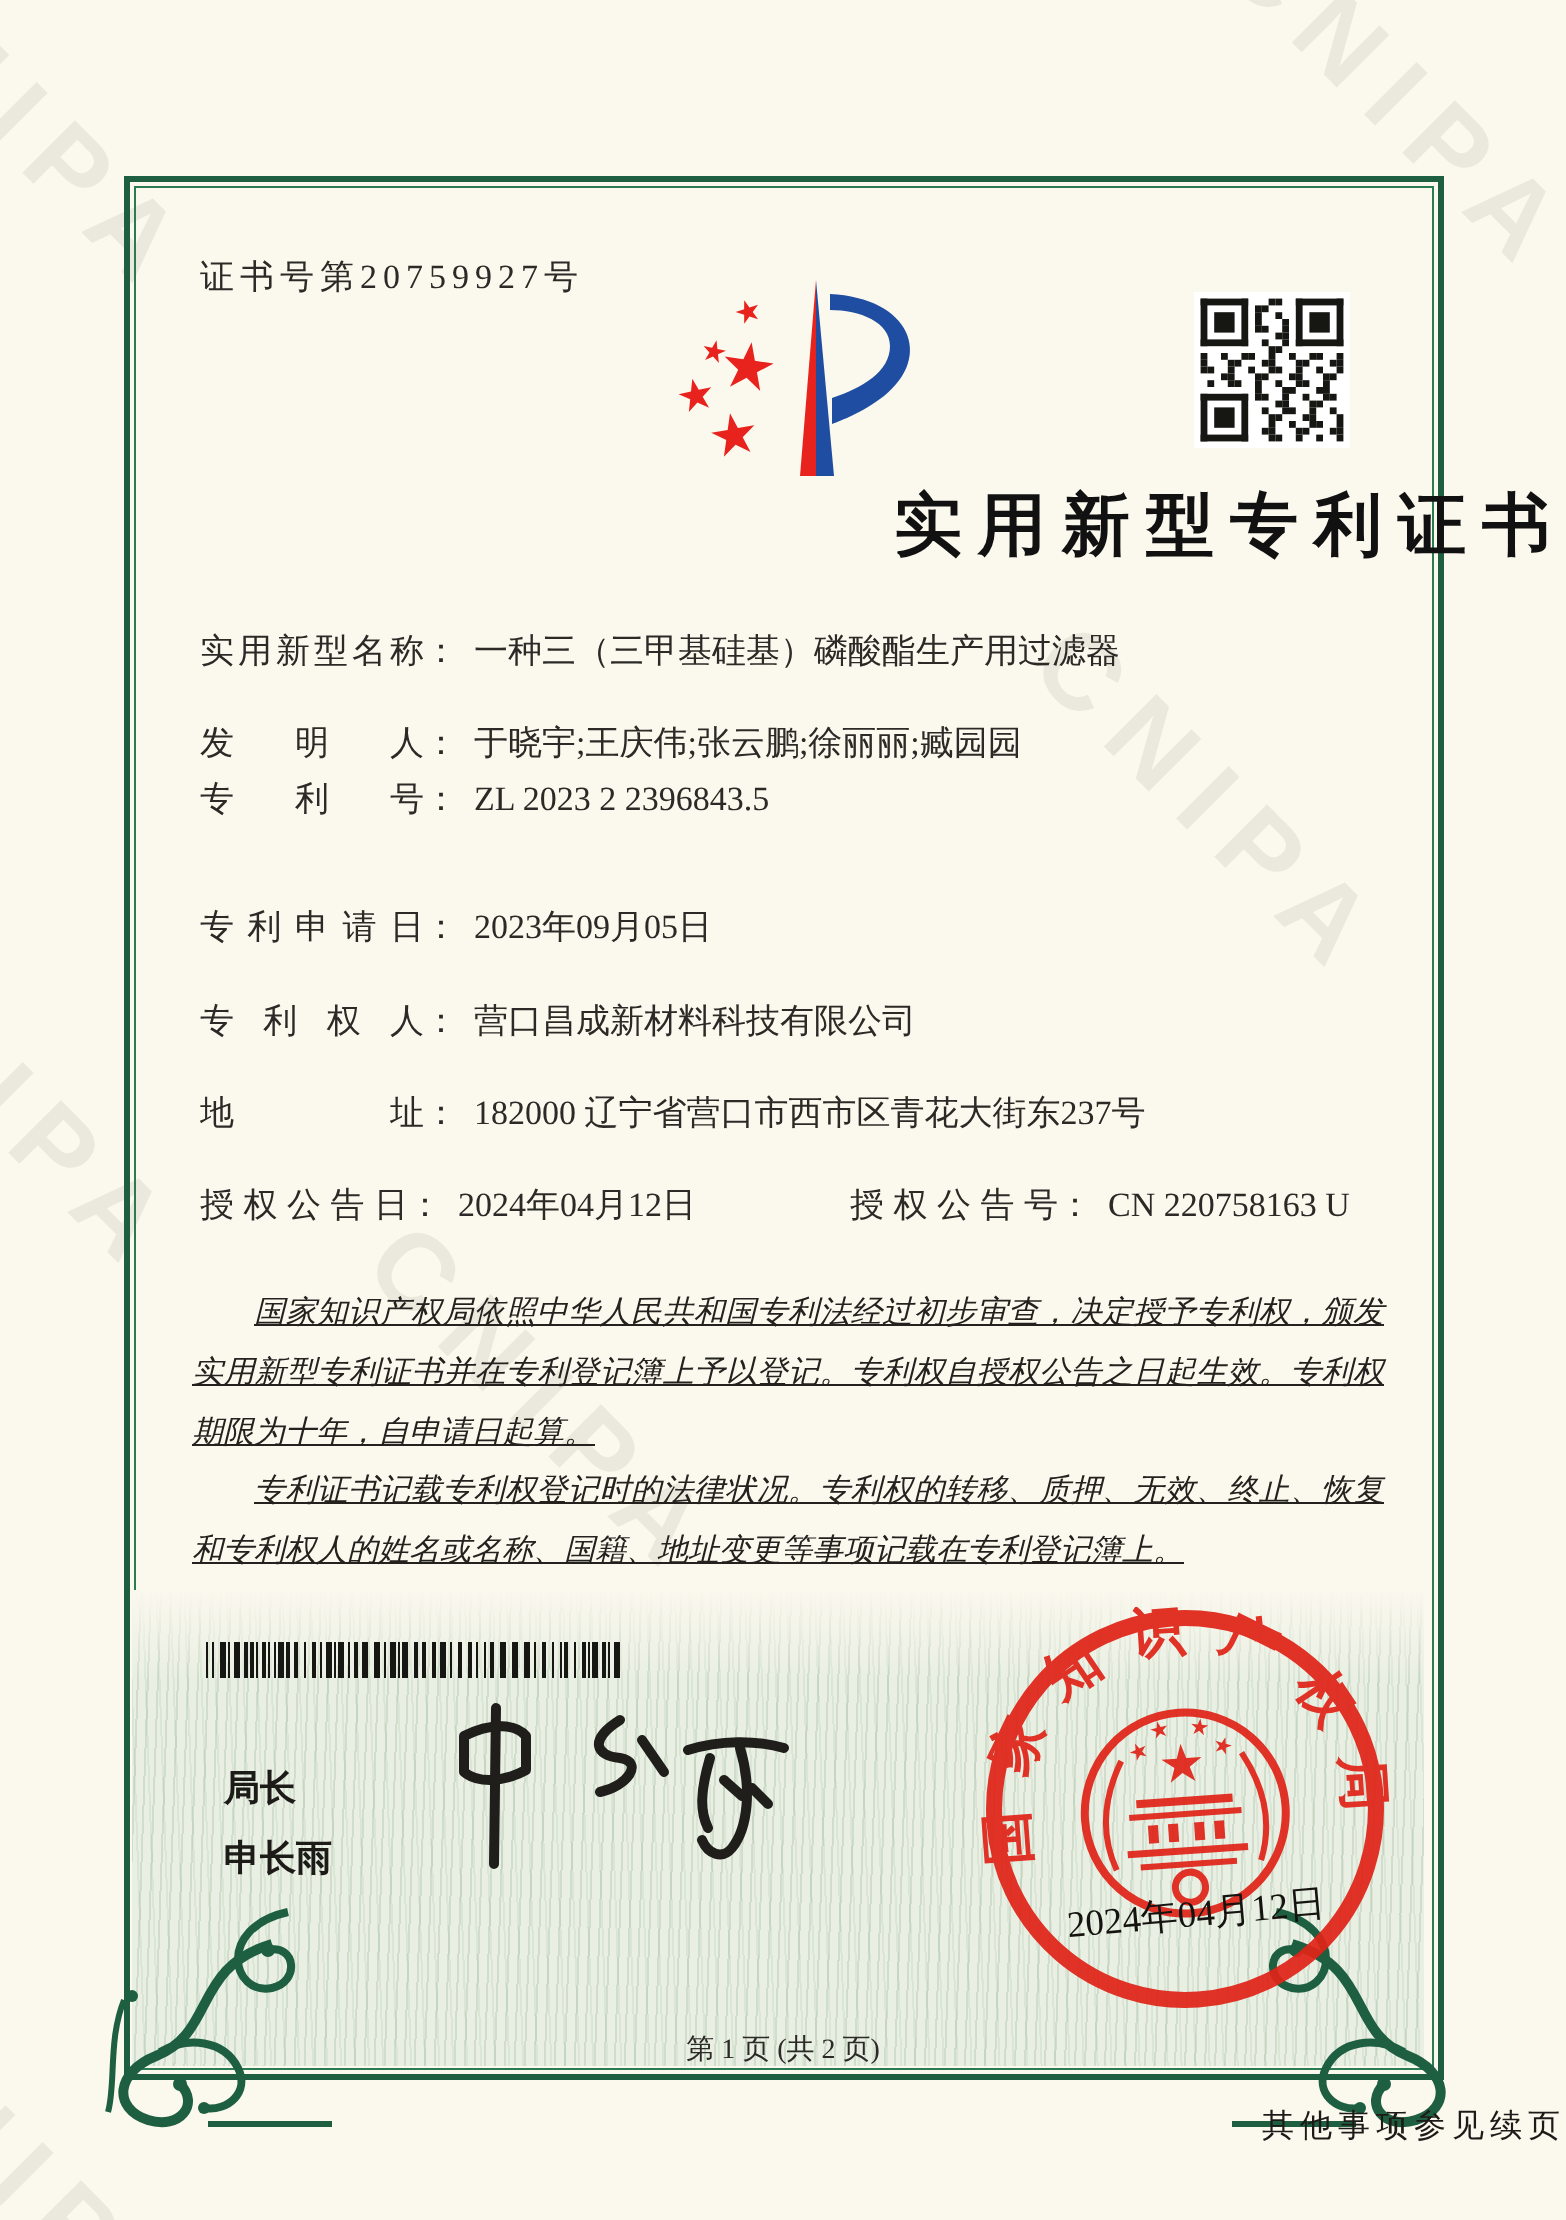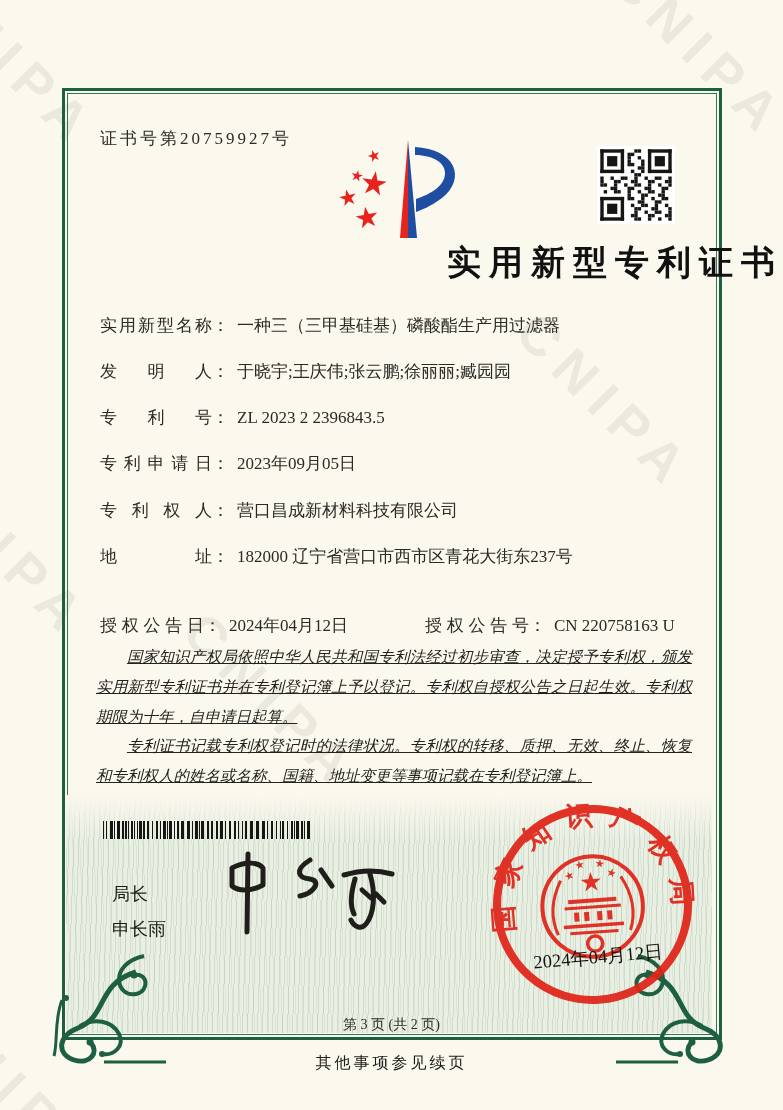--- a/index.html
+++ b/index.html
@@ -21,28 +21,28 @@
            repeating-linear-gradient(88deg,rgba(255,255,255,0) 0 6px,rgba(120,158,122,0.12) 6px 7px);}
   .content{position:absolute;inset:0;z-index:3;}
   .cert-no{position:absolute;left:100px;top:127px;font-size:17px;letter-spacing:3px;}
   .title{position:absolute;left:0;top:240px;width:100%;text-align:right;
          font-size:34px;font-weight:bold;letter-spacing:8px;color:#111;}
   .row{position:absolute;left:100px;width:600px;font-size:17px;white-space:nowrap;}
   .lbl{display:inline-block;width:112px;text-align:justify;text-align-last:justify;vertical-align:bottom;}
   .colon{margin-right:8px;}
   .grant-val1{display:inline-block;width:172px;}
   .grant-lbl2{display:inline-block;width:104px;text-align:justify;text-align-last:justify;
-              vertical-align:bottom;margin-left:24px;margin-top:23px;}
+              vertical-align:bottom;margin-left:24px;}
   .paras{position:absolute;left:96px;top:642px;width:596px;font-size:15.5px;line-height:1.92;
          text-align:justify;font-style:italic;color:#23221e;text-decoration:underline;}
   .paras p{margin:0;text-indent:2em;}
   .signer{position:absolute;left:112px;font-family:"Liberation Sans","DejaVu Sans",sans-serif;
-          font-size:18px;color:#1c1b18;}
+          font-size:18px;color:#1c1b18;font-weight:bold;}
   .page-info{position:absolute;left:0;top:1016px;width:100%;text-align:center;font-size:14px;}
-  .footer-note{position:absolute;left:0;top:1053px;width:100%;text-align:center;
+  .footer-note{position:absolute;left:0;top:1053px;width:100%;text-align:right;
                font-size:16px;letter-spacing:3px;color:#1c1b18;}
   .seal-wrap{position:absolute;left:490px;top:802px;width:205px;height:205px;
              transform:rotate(-4deg);opacity:.93;}
   .seal-date{position:absolute;left:528px;top:944px;width:140px;text-align:center;
              font-size:18.5px;color:#14130f;transform:rotate(-5deg);z-index:4;}
   svg{display:block;}
   .abs{position:absolute;}
 </style>
 </head>
 <body>
@@ -235,21 +235,21 @@
     </svg>
 
     <div class="title">实用新型专利证书</div>
 
     <div class="row" style="top:314px">
       <span class="lbl">实用新型名称</span><span class="colon">：</span><span class="val">一种三（三甲基硅基）磷酸酯生产用过滤器</span>
     </div>
     <div class="row" style="top:360px">
       <span class="lbl">发明人</span><span class="colon">：</span><span class="val">于晓宇;王庆伟;张云鹏;徐丽丽;臧园园</span>
     </div>
-    <div class="row" style="top:406px">
+    <div class="row" style="top:388px">
       <span class="lbl">专利号</span><span class="colon">：</span><span class="val">ZL 2023 2 2396843.5</span>
     </div>
     <div class="row" style="top:452px">
       <span class="lbl">专利申请日</span><span class="colon">：</span><span class="val">2023年09月05日</span>
     </div>
     <div class="row" style="top:499px">
       <span class="lbl">专利权人</span><span class="colon">：</span><span class="val">营口昌成新材料科技有限公司</span>
     </div>
     <div class="row" style="top:545px">
       <span class="lbl">地址</span><span class="colon">：</span><span class="val">182000 辽宁省营口市西市区青花大街东237号</span>
@@ -363,16 +363,16 @@
               <rect x="14" y="7" width="5" height="9"></rect>
             <rect x="-30" y="19" width="60" height="3.5"></rect>
             <rect x="-24" y="26" width="48" height="3"></rect>
           </g>
           <circle cx="0" cy="39" r="7.5" fill="none" stroke="#e02418" stroke-width="3.5"></circle>
         </g>
       </svg>
     </div>
     <div class="seal-date">2024年04月12日</div>
 
-    <div class="page-info">第 3 页 (共 2 页)</div>
+    <div class="page-info">第 1 页 (共 2 页)</div>
     <div class="footer-note">其他事项参见续页</div>
   </div>
 </div>
 
 </body></html>

